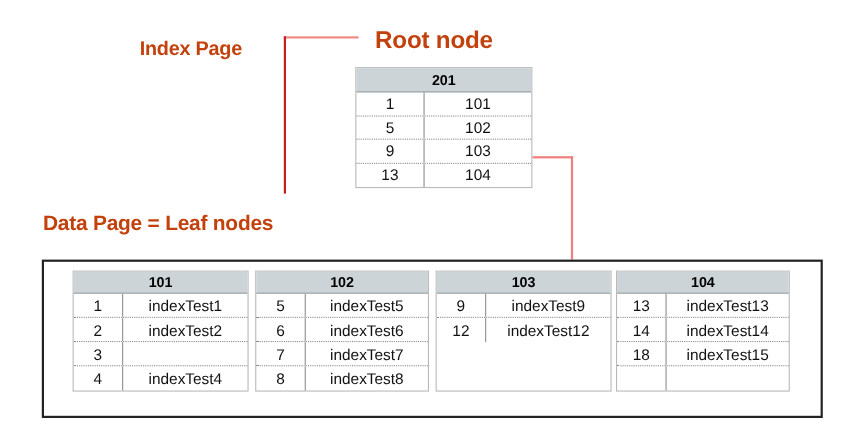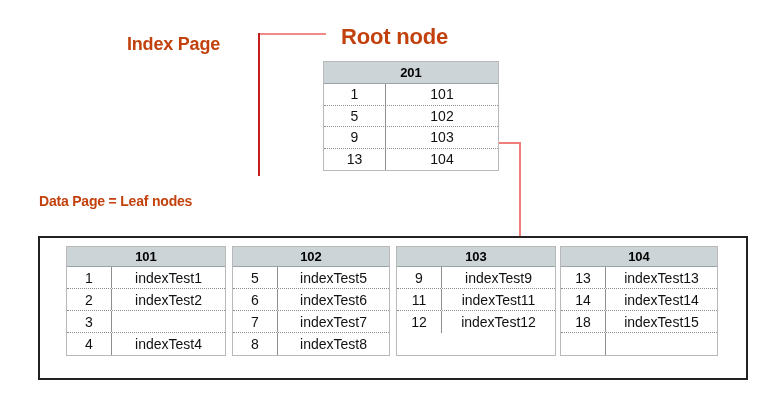--- a/index.html
+++ b/index.html
@@ -35,21 +35,21 @@
     font-size: 18px;
   }
   #root-node-label {
     left: 341px;
     top: 24px;
     font-size: 22px;
   }
   #data-page-label {
     left: 39px;
     top: 193px;
-    font-size: 14px;
+    font-size: 19px;
   }
 
   
   .conn {
     position: absolute;
     background: #cc0000;
   }
   #index-conn-h {
     left: 258px;
     top: 33px;
@@ -138,21 +138,21 @@
   }
   .node-row.empty .cell-key,
   .node-row.empty .cell-val {
     color: transparent;
   }
 
   
   #root-node {
     left: 323px;
     top: 61px;
-    width: 176px;
+    width: 161px;
     height: 110px;
   }
   #root-node .node-header {
     height: 22px;
     line-height: 21px;
   }
   #root-node .node-row {
     height: 21.5px;
   }
   #root-node .cell-key {
@@ -276,24 +276,20 @@
   </div>
 
   <div class="node leaf" id="leaf-2">
     <div class="node-header">103</div>
     <div class="node-rows">
       <div class="node-row">
         <div class="cell-key">9</div>
         <div class="cell-val">indexTest9</div>
       </div>
       <div class="node-row">
-        <div class="cell-key">11</div>
-        <div class="cell-val">indexTest11</div>
-      </div>
-      <div class="node-row">
         <div class="cell-key">12</div>
         <div class="cell-val">indexTest12</div>
       </div>
     </div>
   </div>
 
   <div class="node leaf" id="leaf-3">
     <div class="node-header">104</div>
     <div class="node-rows">
       <div class="node-row">

